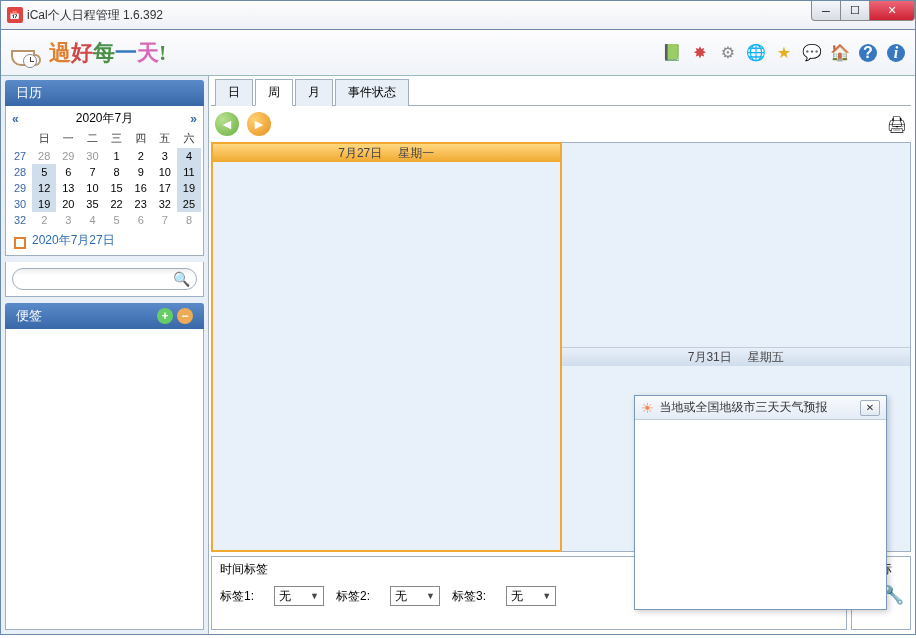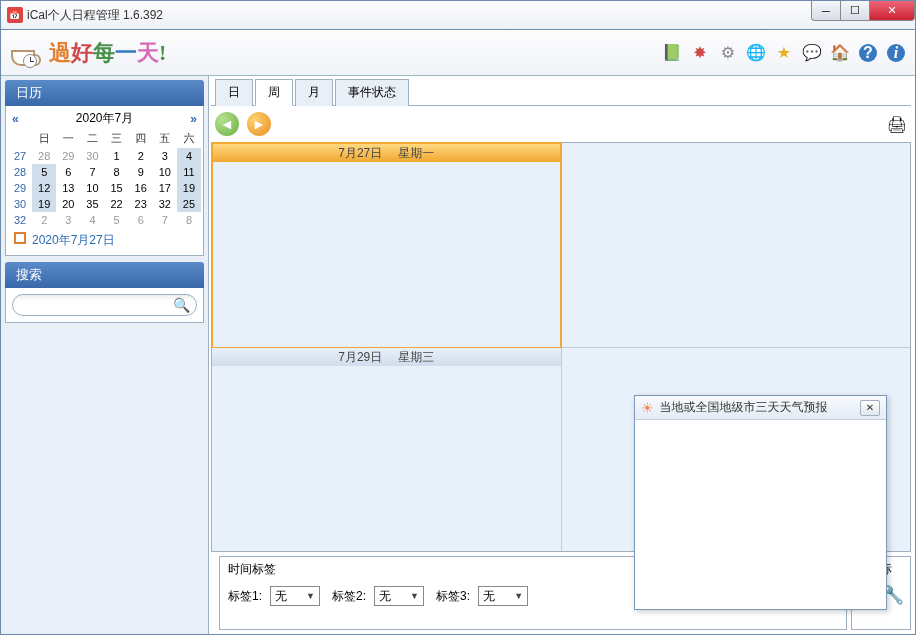--- a/index.html
+++ b/index.html
@@ -48,21 +48,21 @@
   .mc-arrow { color:#3868a8; font-weight:bold; cursor:pointer; font-family: Arial;}
   .mc-title { font-weight:normal;}
   .mc-grid { width:100%; border-collapse:collapse; font-size:11px;}
   .mc-grid th, .mc-grid td { text-align:center; padding:2px 0; width:12.5%;}
   .mc-grid th { color:#333; font-weight:normal;}
   .mc-grid .wn { color:#3868a8;}
   .mc-grid td.om { color:#999;}
   .mc-grid td.we { background:#d0ddeb;}
   .mc-grid td.today { border:2px solid #e08030; background:#ffd880;}
   .mc-grid td.sel { background:#ffd880;}
-  .mc-footer { display:flex; align-items:flex-start; gap:6px; padding:4px 6px; color:#2a6ab0;}
+  .mc-footer { display:flex; align-items:flex-end; gap:6px; padding:4px 6px; color:#2a6ab0;}
   .sq { width:12px; height:12px; border:2px solid #e08030; display:inline-block;}
   
   
   .search-box { background:#fff; border:1px solid #a0b0c0; border-top:none; padding:6px;}
   .search-input-wrap { position:relative;}
   .search-input { width:100%; height:22px; border:1px solid #a0b0c0; border-radius:11px; padding: 0 24px 0 8px; background: linear-gradient(#eee,#fff 30%);}
   .search-icon { position:absolute; right:6px; top:3px; font-size:14px; color:#666;}
   
   
   .notes-body { background:#fff; border:1px solid #a0b0c0; border-top:none; flex:1;}
@@ -85,24 +85,24 @@
   .week-col:last-child{border-right:none;}
   .day-cell { flex:1; border-bottom:1px solid #c0cddb; display:flex; flex-direction:column;}
   .day-cell:last-child{border-bottom:none;}
   .day-head { height:18px; background: linear-gradient(#e8f0fa, #d0ddeb); text-align:center; font-size:12px; display:flex; justify-content:center; gap:16px; align-items:flex-end; color:#444;}
   .day-head.today-head { background: linear-gradient(#ffd880, #f0a830);}
   .day-cell.today-cell { border: 2px solid #f0a830; margin:-1px;}
   .day-body { flex:1; background:#e8f0fa;}
   .today-cell .day-body { background:#e8f0fa;}
   
   .bottom-row { display:flex; gap:4px; padding-top:4px; height:78px;}
-  .tag-panel { flex:1; border:1px solid #a0b0c0; padding:4px 8px;margin-left:8px;}
+  .tag-panel { flex:1; border:1px solid #a0b0c0; padding:4px 8px;}
   .tag-title { font-size:12px; margin-bottom:8px;}
   .tag-row { display:flex; gap:12px; align-items:center;}
-  .tag-item { display:flex; align-items:center; gap:8px;}
+  .tag-item { display:flex; align-items:center; gap:20px;}
   .tag-select { width:50px; height:20px; border:1px solid #888; background:#fff; display:flex; align-items:center; justify-content:space-between; padding:0 4px; cursor:pointer;}
   .tag-select .dd { font-size:9px; color:#444;}
   .icon-panel { width:60px; border:1px solid #a0b0c0; padding:4px;}
   .icon-row { display:flex; gap:4px; margin-top:6px; font-size:18px;}
   
   
   .weather-popup { position: fixed; left: 634px; top: 395px; width: 253px; height: 215px; background:#fff; border:1px solid #7a98b8; box-shadow: 2px 2px 6px rgba(0,0,0,0.2);}
   .wp-title { height:24px; background: linear-gradient(#f8fafd,#e4ecf6); display:flex; align-items:center; padding:0 6px; gap:6px; font-size:12px; color:#333; border-bottom:1px solid #c0cddb;}
   .wp-close { margin-left:auto; width:20px; height:16px; border:1px solid #a0b0c0; background:linear-gradient(#fff,#e0e8f0); display:flex;align-items:center;justify-content:center; font-size:10px; cursor:pointer; border-radius:2px;}
   .sun-ic { color:#e85; font-size:14px;}
@@ -230,31 +230,38 @@
               </tbody>
           </table>
           <div class="mc-footer">
             <span class="sq"></span>
             <span>2020年7月27日</span>
           </div>
         </div>
       </div>
 
       <div>
-        <div class="panel-header">
-          <span>搜索</span>
-        </div>
         <div class="search-box">
           <div class="search-input-wrap">
             <input class="search-input" placeholder="" style="">
             <span class="search-icon">🔍</span>
           </div>
         </div>
       </div>
 
+      <div style="flex:1;display:flex;flex-direction:column;">
+        <div class="panel-header">
+          <span>便签</span>
+          <div class="ph-icons">
+            <div class="ph-btn ph-add">+</div>
+            <div class="ph-btn ph-del">−</div>
+          </div>
+        </div>
+        <div class="notes-body"></div>
+      </div>
     </div>
 
     <div class="main">
       <div class="view-tabs">
         <div class="vtab">日</div>
         <div class="vtab active">周</div>
         <div class="vtab">月</div>
         <div class="vtab">事件状态</div>
       </div>
 
@@ -266,33 +273,30 @@
 
       <div class="week-grid" id="week-grid">
           <div class="week-col">
             <div class="day-cell today-cell">
        <div class="day-head today-head">
                 <span>7月27日</span>
                 <span>星期一</span>
               </div>
        <div class="day-body"></div>
      </div>
-            <div class="day-cell ">
-       <div class="day-head ">
-                <span>7月29日</span>
-                <span>星期三</span>
-              </div>
-       <div class="day-body"></div>
-     </div>
           </div>
           <div class="week-col">
             <div class="day-cell ">
        <div class="day-body"></div>
      </div>
             <div class="day-cell ">
+       <div class="day-head ">
+                <span>7月31日</span>
+                <span>星期五</span>
+              </div>
        <div class="day-body"></div>
      </div>
           </div>
         </div>
 
       <div class="bottom-row">
         <div class="tag-panel">
           <div class="tag-title">时间标签</div>
           <div class="tag-row" id="tag-row">
               <div class="tag-item">

